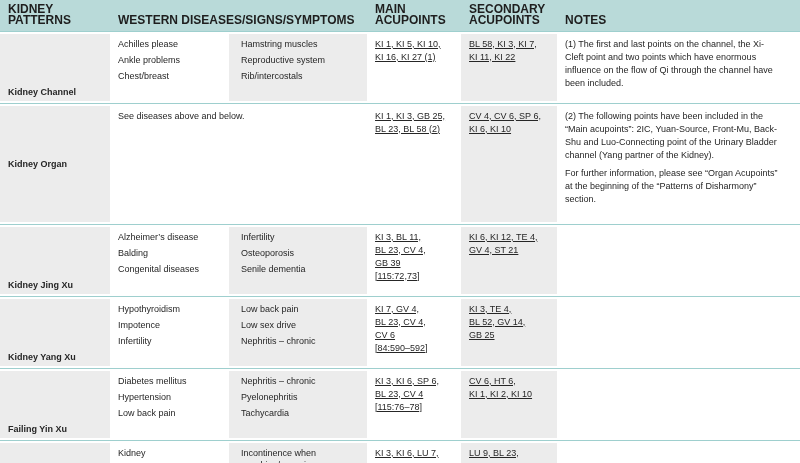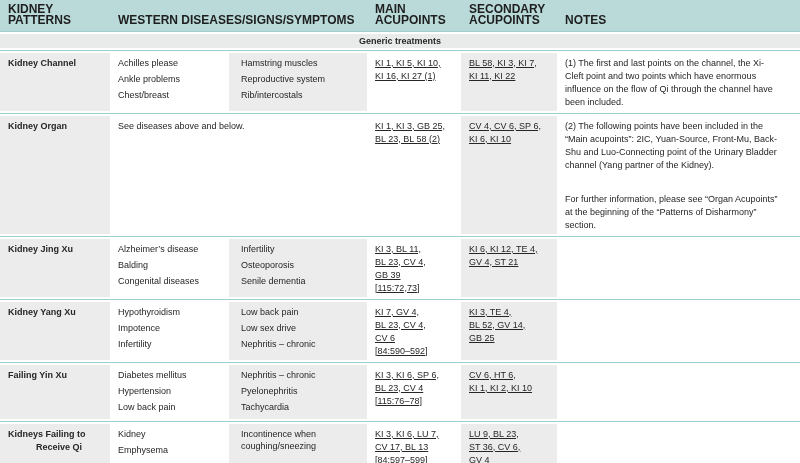--- a/index.html
+++ b/index.html
@@ -13,27 +13,27 @@
            font-size:12px;font-weight:bold;color:#1e1e1e;
            padding:3px 8px 5px 8px;white-space:pre-line;line-height:11px;}
   
   tbody tr{border-top:1px solid #9ecfce;}
   tbody td{box-shadow:inset 0 2px 0 #fff, inset 0 -2px 0 #fff;
            font-size:9px;line-height:13px;padding:6px 8px 4px 8px;}
   .gray{background:#ececec;}
   .band td{background:#e9ebeb;text-align:center;font-weight:bold;
            font-size:9px;padding:3px 0 2px 0;}
   .pat{font-weight:bold;}
-  .pat .hang{display:block;padding-left:28px;text-indent:-28px;}
+  .pat .hang{display:block;padding-left:28px;text-indent:-28px;margin-top:48px;}
   .sym .si{line-height:12.5px;margin-bottom:3.5px;}
   .colb{padding-left:12px;}
   .acu{white-space:pre-line;line-height:13px;text-decoration:underline;}
   .notes{padding-right:18px;}
   .note-p{line-height:13px;}
-  .note-p + .note-p{margin-top:21px;}
+  .note-p + .note-p{margin-top:5px;}
 </style>
 </head>
 <body>
 
 <div class="page">
 <table>
   <colgroup>
     <col style="width:110px">
         <col style="width:119px">
         <col style="width:138px">
@@ -46,23 +46,20 @@
       <th>KIDNEY PATTERNS</th>
       <th colspan="2">WESTERN DISEASES/SIGNS/SYMPTOMS</th>
       <th>MAIN
 ACUPOINTS</th>
       <th>SECONDARY
 ACUPOINTS</th>
       <th>NOTES</th>
     </tr>
   </thead>
   <tbody>
-    <tr class="band" style="height:17px">
-      <td colspan="6">Generic treatments</td>
-    </tr>
 
     <tr style="height:53px">
       <td class="pat gray">
             <span class="hang">Kidney Channel</span>
           </td>
       <td class="sym">
         <div class="si">Achilles please</div>
         <div class="si">Ankle problems</div>
         <div class="si">Chest/breast</div>
       </td>

